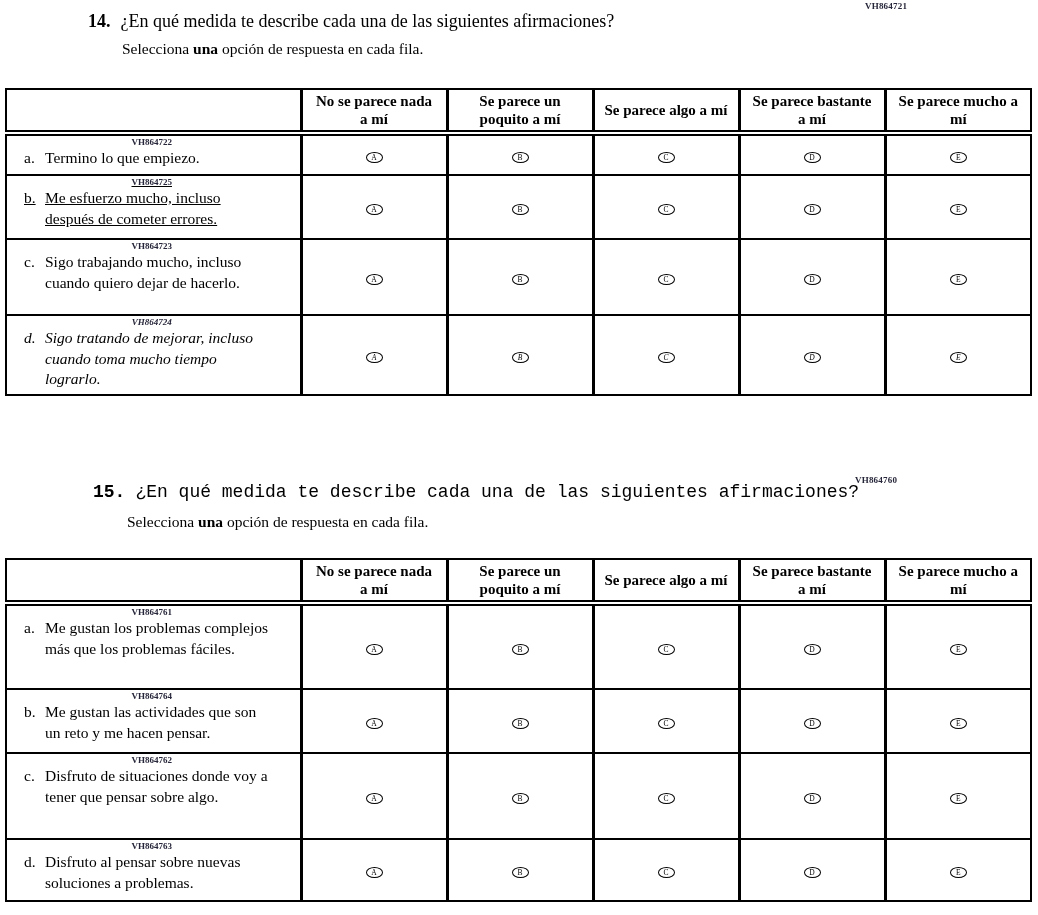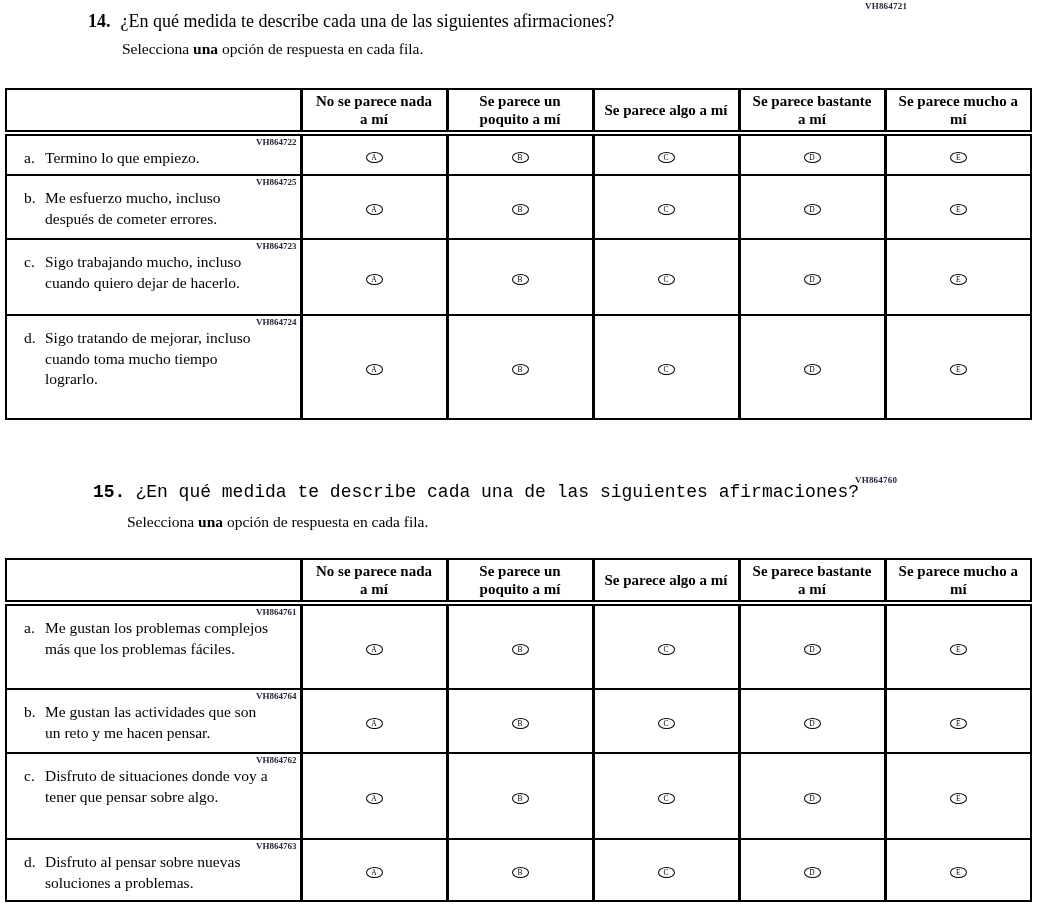--- a/index.html
+++ b/index.html
@@ -42,31 +42,31 @@
   .grid th, .grid td { border:2px solid #000; }
   .grid th + th, .grid td + td { border-left:3px solid #000; }
   .grid thead th { border-bottom:6px double #000; }
   .grid thead tr { height:40px; }
   .grid thead th {
     font-size:15px; font-weight:bold; text-align:center; vertical-align:middle;
     line-height:18px; padding:2px 8px;
   }
 
   #table-0 tbody tr:nth-child(1){ height:42px; }
-  #table-0 tbody tr:nth-child(2){ height:64px; }
+  #table-0 tbody tr:nth-child(2){ height:64px;text-decoration:underline; }
   #table-0 tbody tr:nth-child(3){ height:76px; }
-  #table-0 tbody tr:nth-child(4){ height:104px; }
+  #table-0 tbody tr:nth-child(4){ height:80px;font-style:italic; }
   #table-1 tbody tr:nth-child(1){ height:86px; }
   #table-1 tbody tr:nth-child(2){ height:64px;border-radius:16px; }
   #table-1 tbody tr:nth-child(3){ height:86px; }
   #table-1 tbody tr:nth-child(4){ height:62px; }
 
   td.stmt { vertical-align:top; padding:0 0 3px 0; background:#fff; }
   .rowcode {
-    font-size:9px; font-weight:bold; color:#26263a; text-align:right;
+    font-size:9px; font-weight:bold; color:#26263a; text-align:center;
     line-height:11px; padding:1px 3px 0 0;
   }
   .stmt-line { display:flex; padding-left:17px; font-size:15.5px; line-height:20.5px; }
   .stmt-letter { flex:none; width:21px; }
   .stmt-text { max-width:225px; }
 
   td.opt { text-align:center; vertical-align:middle; background:#fff; }
   .bubble {
     display:inline-flex; align-items:center; justify-content:center;
     width:17px; height:11px; border:1px solid #000; border-radius:50%;

